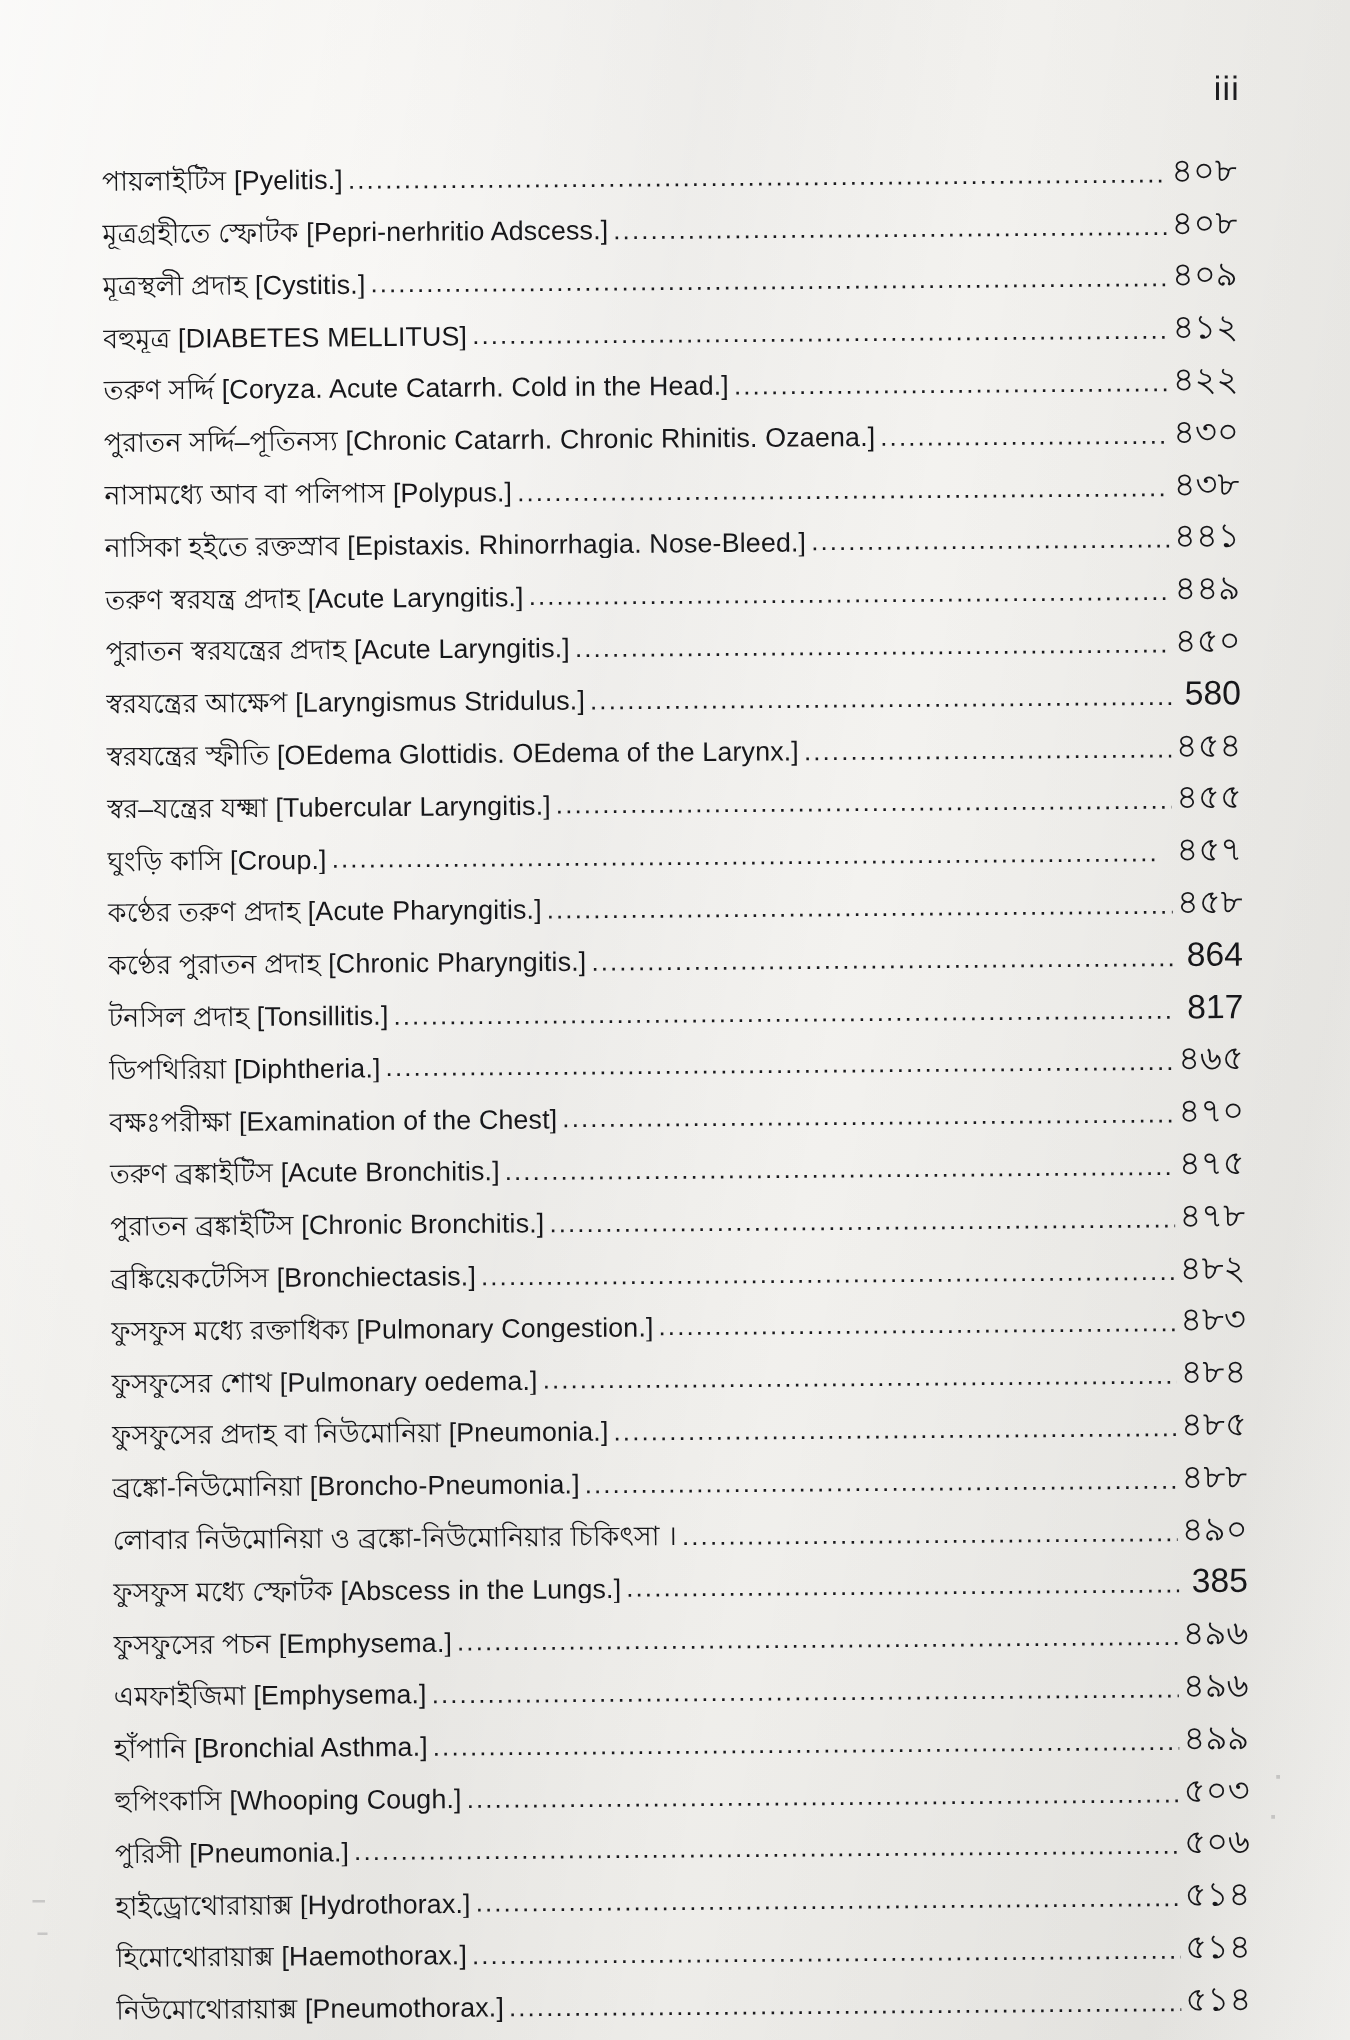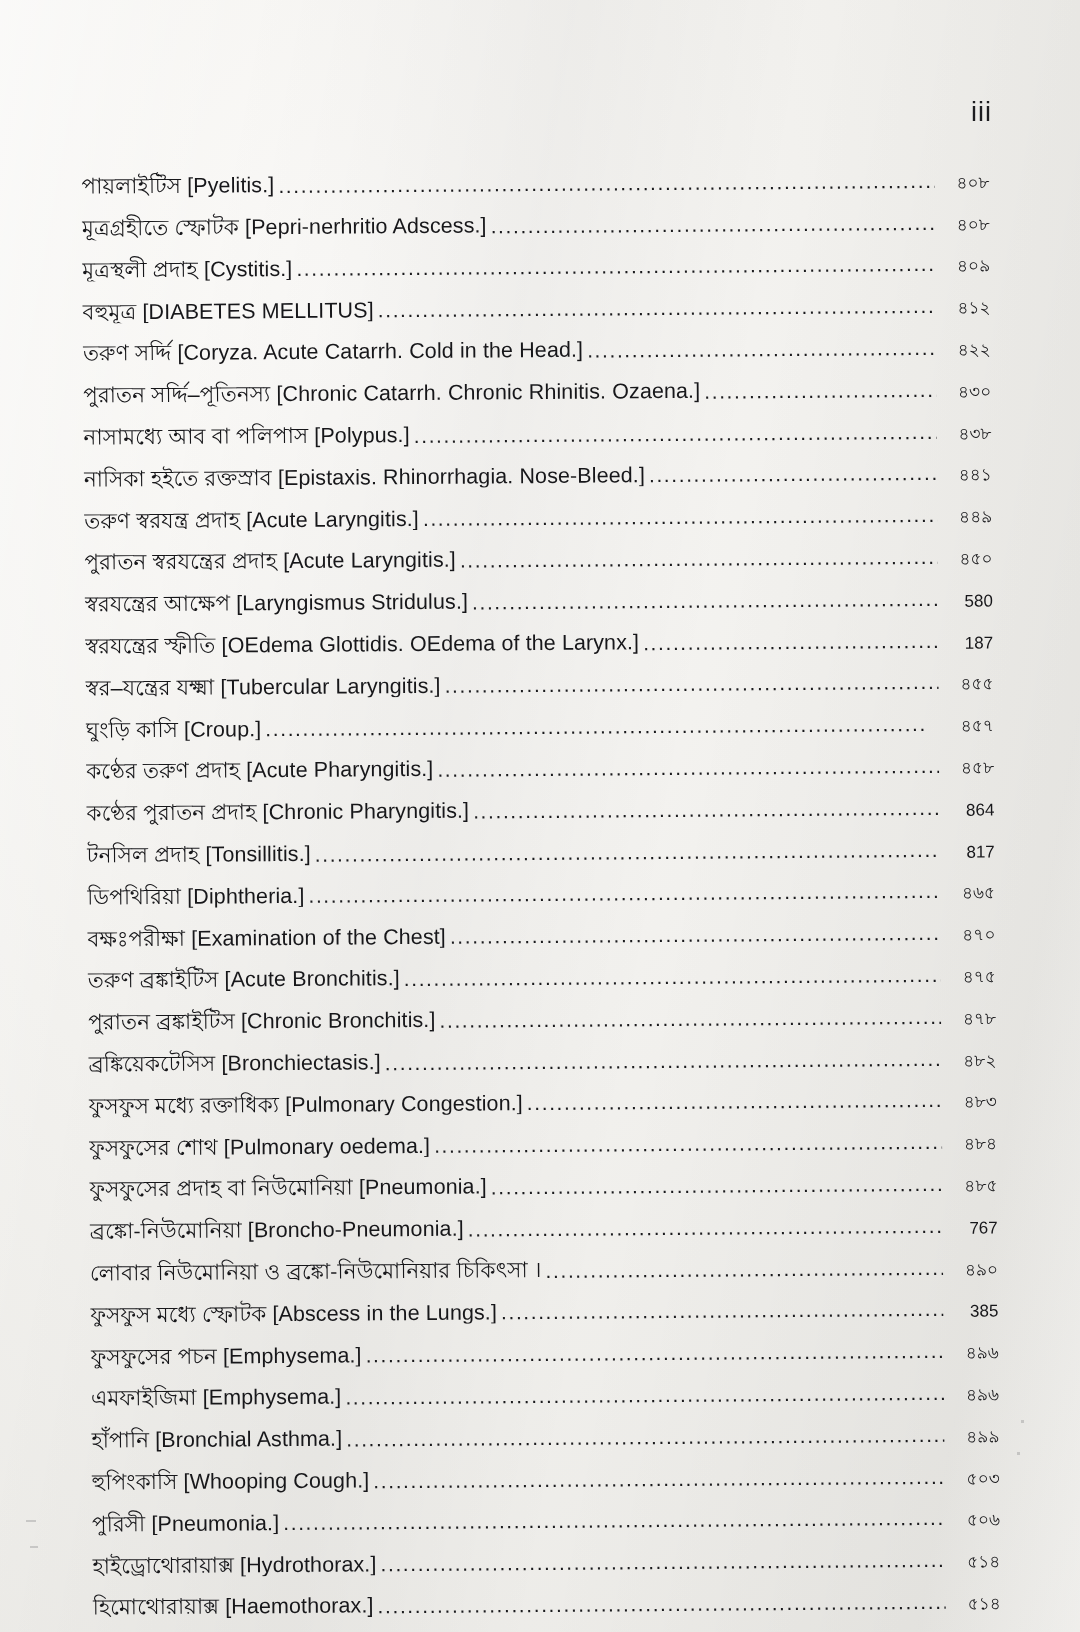--- a/index.html
+++ b/index.html
@@ -27,21 +27,20 @@
     position: absolute;
     inset: 0;
     background:
       linear-gradient(100deg, rgba(255,255,255,0.55) 0%, rgba(255,255,255,0.0) 18%, rgba(0,0,0,0.035) 42%, rgba(255,255,255,0.0) 60%, rgba(0,0,0,0.03) 88%, rgba(255,255,255,0.3) 100%);
     pointer-events: none;
   }
   .page {
     position: absolute;
     inset: 0;
     padding: 0;
-    margin-top: 41px;
   }
   .page-number {
     position: absolute;
     top: 56px;
     right: 88px;
     font-size: 27px;
     letter-spacing: 1px;
     color: #1d1d20;
     font-family: "Liberation Sans", sans-serif;
   }
@@ -71,21 +70,21 @@
     overflow: hidden;
     white-space: nowrap;
     font-size: 21px;
     letter-spacing: 1.6px;
     color: #1a1a1d;
     margin: 0 3px 1px 4px;
     min-width: 10px;
   }
   .pagenum {
     flex: 0 0 auto;
-    font-size: 17px;
+    font-size: 27px;
     text-align: right;
     min-width: 52px;
   }
   
   .skew {
     transform: rotate(-0.45deg);
     transform-origin: 50% 40%;
   }
   .edge-marks {
     position: absolute;
@@ -159,21 +158,21 @@
         <span class="pagenum">৪৫০</span>
       </div>
       <div class="toc-row">
         <span class="entry">স্বরযন্ত্রের আক্ষেপ [Laryngismus Stridulus.]</span>
         <span class="dots">.........................................................................................</span>
         <span class="pagenum">580</span>
       </div>
       <div class="toc-row">
         <span class="entry">স্বরযন্ত্রের স্ফীতি [OEdema Glottidis. OEdema of the Larynx.]</span>
         <span class="dots">.........................................................................................</span>
-        <span class="pagenum">187</span>
+        <span class="pagenum">৪৫৪</span>
       </div>
       <div class="toc-row">
         <span class="entry">স্বর–যন্ত্রের যক্ষ্মা [Tubercular Laryngitis.]</span>
         <span class="dots">.........................................................................................</span>
         <span class="pagenum">৪৫৫</span>
       </div>
       <div class="toc-row">
         <span class="entry">ঘুংড়ি কাসি [Croup.]</span>
         <span class="dots">.........................................................................................</span>
         <span class="pagenum">৪৫৭</span>
@@ -229,21 +228,21 @@
         <span class="pagenum">৪৮৪</span>
       </div>
       <div class="toc-row">
         <span class="entry">ফুসফুসের প্রদাহ বা নিউমোনিয়া [Pneumonia.]</span>
         <span class="dots">.........................................................................................</span>
         <span class="pagenum">৪৮৫</span>
       </div>
       <div class="toc-row">
         <span class="entry">ব্রঙ্কো-নিউমোনিয়া [Broncho-Pneumonia.]</span>
         <span class="dots">.........................................................................................</span>
-        <span class="pagenum">767</span>
+        <span class="pagenum">৪৮৮</span>
       </div>
       <div class="toc-row">
         <span class="entry">লোবার নিউমোনিয়া ও ব্রঙ্কো-নিউমোনিয়ার চিকিৎসা ।</span>
         <span class="dots">.........................................................................................</span>
         <span class="pagenum">৪৯০</span>
       </div>
       <div class="toc-row">
         <span class="entry">ফুসফুস মধ্যে স্ফোটক [Abscess in the Lungs.]</span>
         <span class="dots">.........................................................................................</span>
         <span class="pagenum">385</span>

